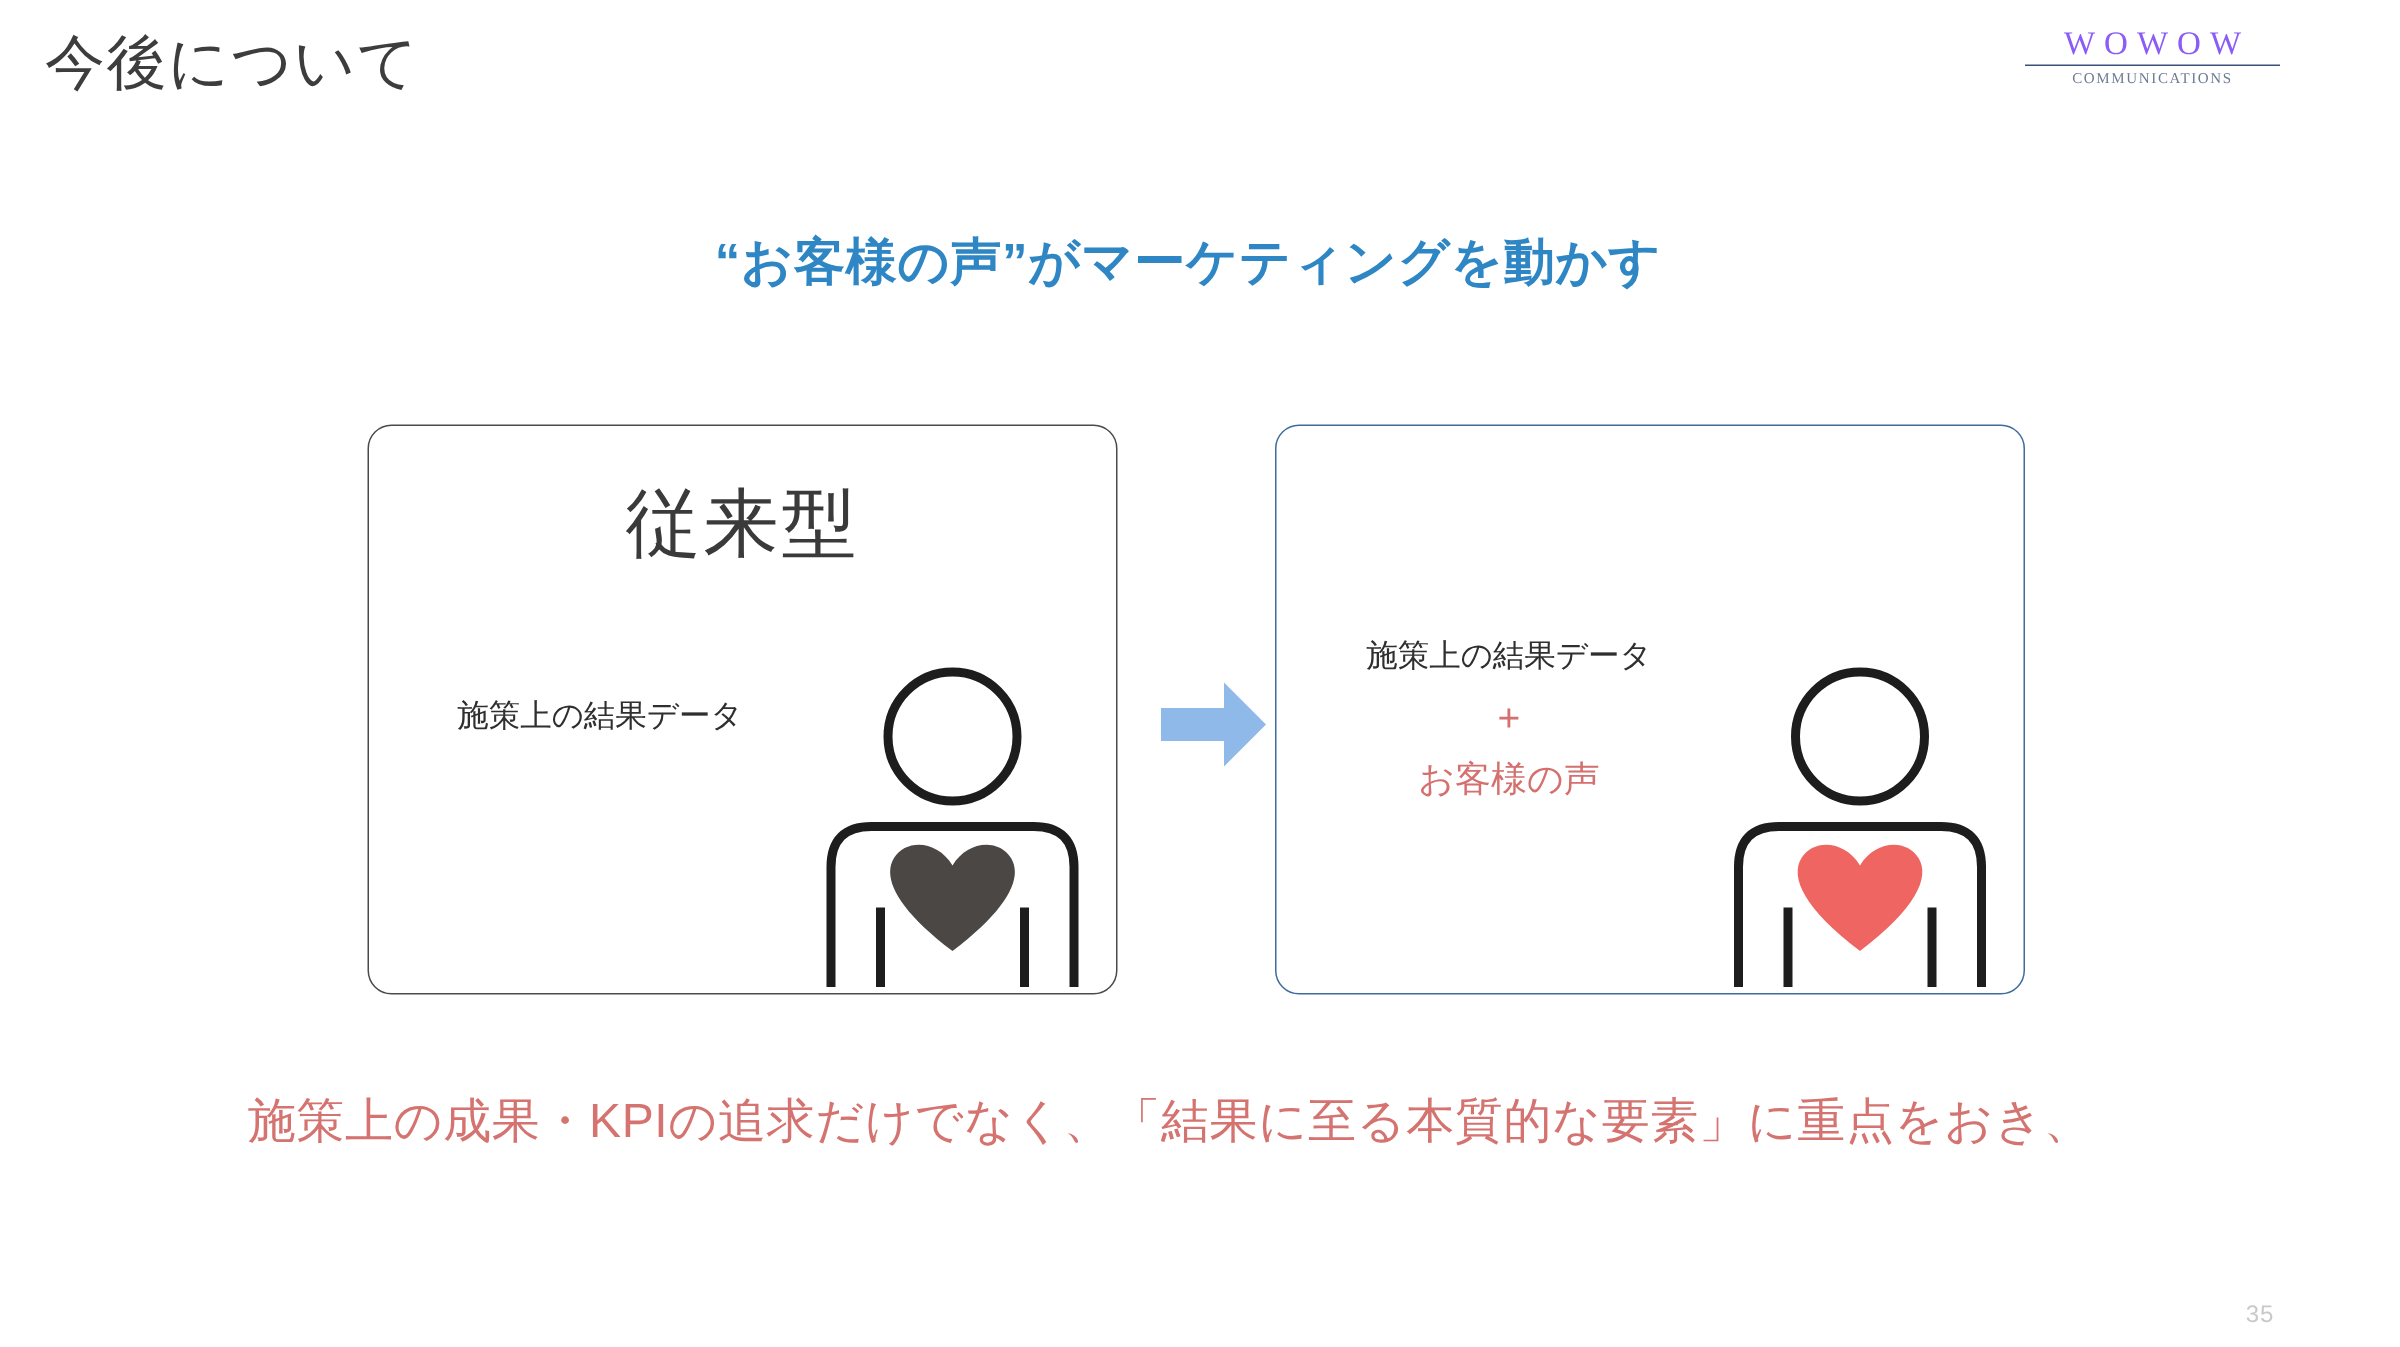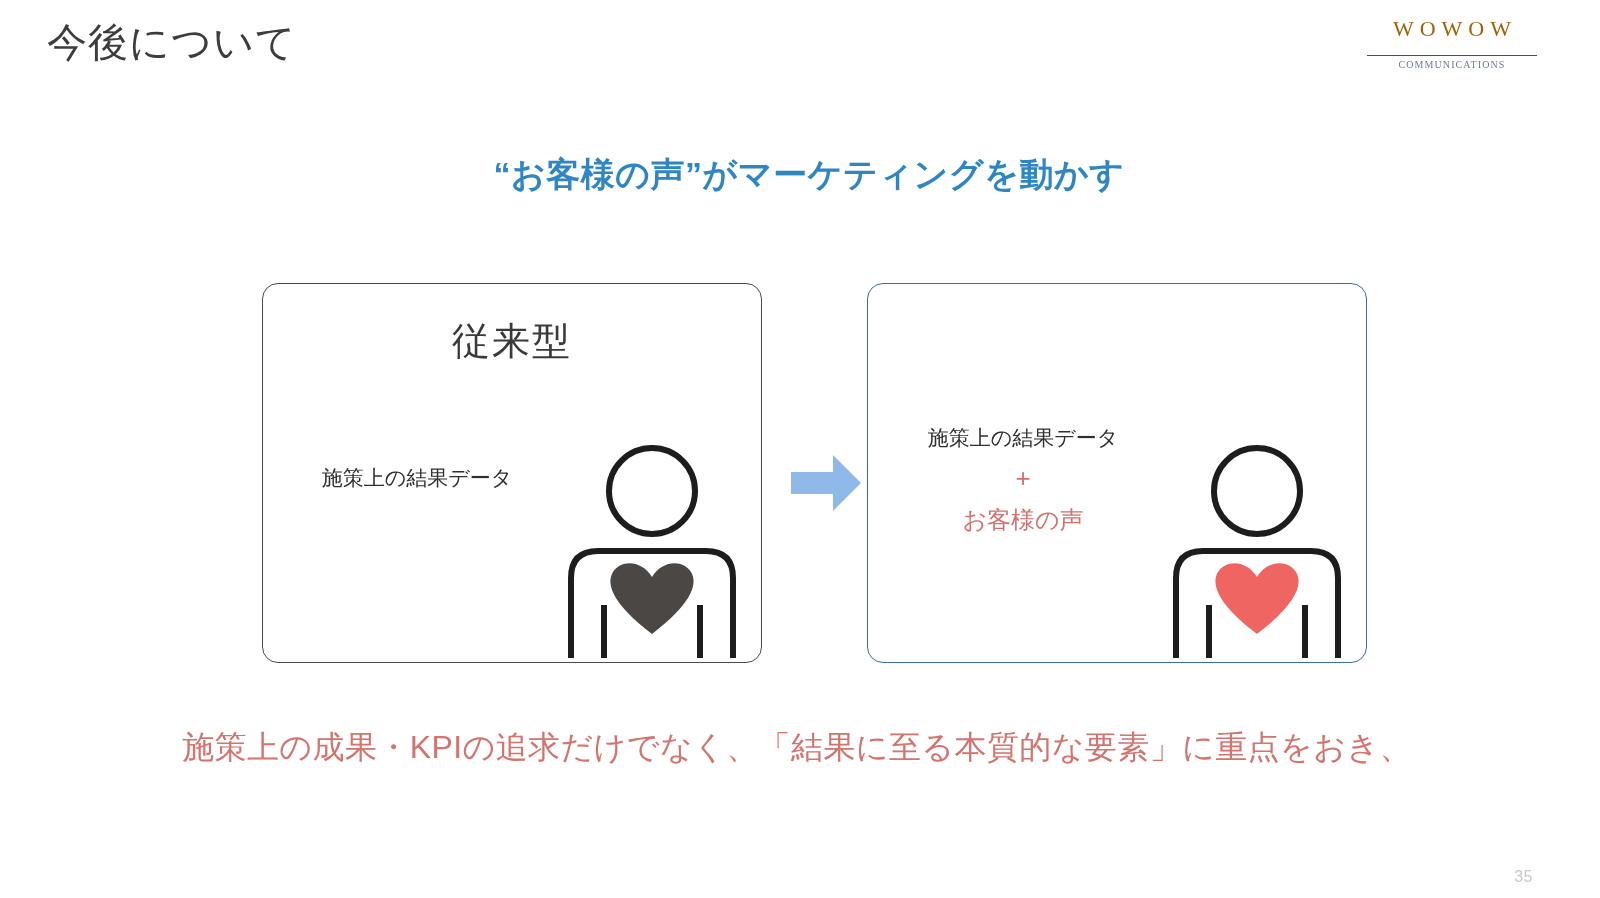--- a/index.html
+++ b/index.html
@@ -10,21 +10,20 @@
   body {
     font-family: "Liberation Sans", "DejaVu Sans", sans-serif;
     -webkit-font-smoothing: antialiased;
   }
   #slide {
     position: relative;
     width: 1536px;
     height: 898px;
     background: #ffffff;
     overflow: hidden;
-    margin-left: 17px;
   }
 
   
   #slide-title {
     position: absolute;
     left: 30px;
     top: 18px;
     font-size: 40px;
     font-weight: 400;
     color: #3d3d3d;
@@ -38,23 +37,23 @@
     right: 16px;
     top: 18px;
     width: 170px;
     text-align: center;
     user-select: none;
   }
   #brand-wordmark {
     font-family: "Liberation Serif", "DejaVu Serif", serif;
     font-size: 22px;
     letter-spacing: 6px;
-    color: #a16207;
+    color: #8b5cf6;
     line-height: 1;
-    padding-bottom: 15px;
+    padding-bottom: 3px;
     border-bottom: 1.5px solid #3b4f7a;
     display: block;
     text-indent: 6px;
   }
   #brand-subtext {
     display: block;
     margin-top: 4px;
     font-size: 10px;
     letter-spacing: 1.1px;
     color: #6c7b93;
@@ -95,21 +94,21 @@
     left: 850px;
     border: 1.6px solid #3f6b9e;
   }
 
   .panel-title {
     position: absolute;
     left: 0;
     top: 32px;
     width: 100%;
     text-align: center;
-    font-size: 38px;
+    font-size: 50px;
     font-weight: 400;
     letter-spacing: 2px;
     white-space: nowrap;
   }
   #panel-legacy .panel-title { color: #3a3a3a; }
   #panel-marketing .panel-title { color: #3a95c6; }
 
   
   .panel-text {
     position: absolute;

